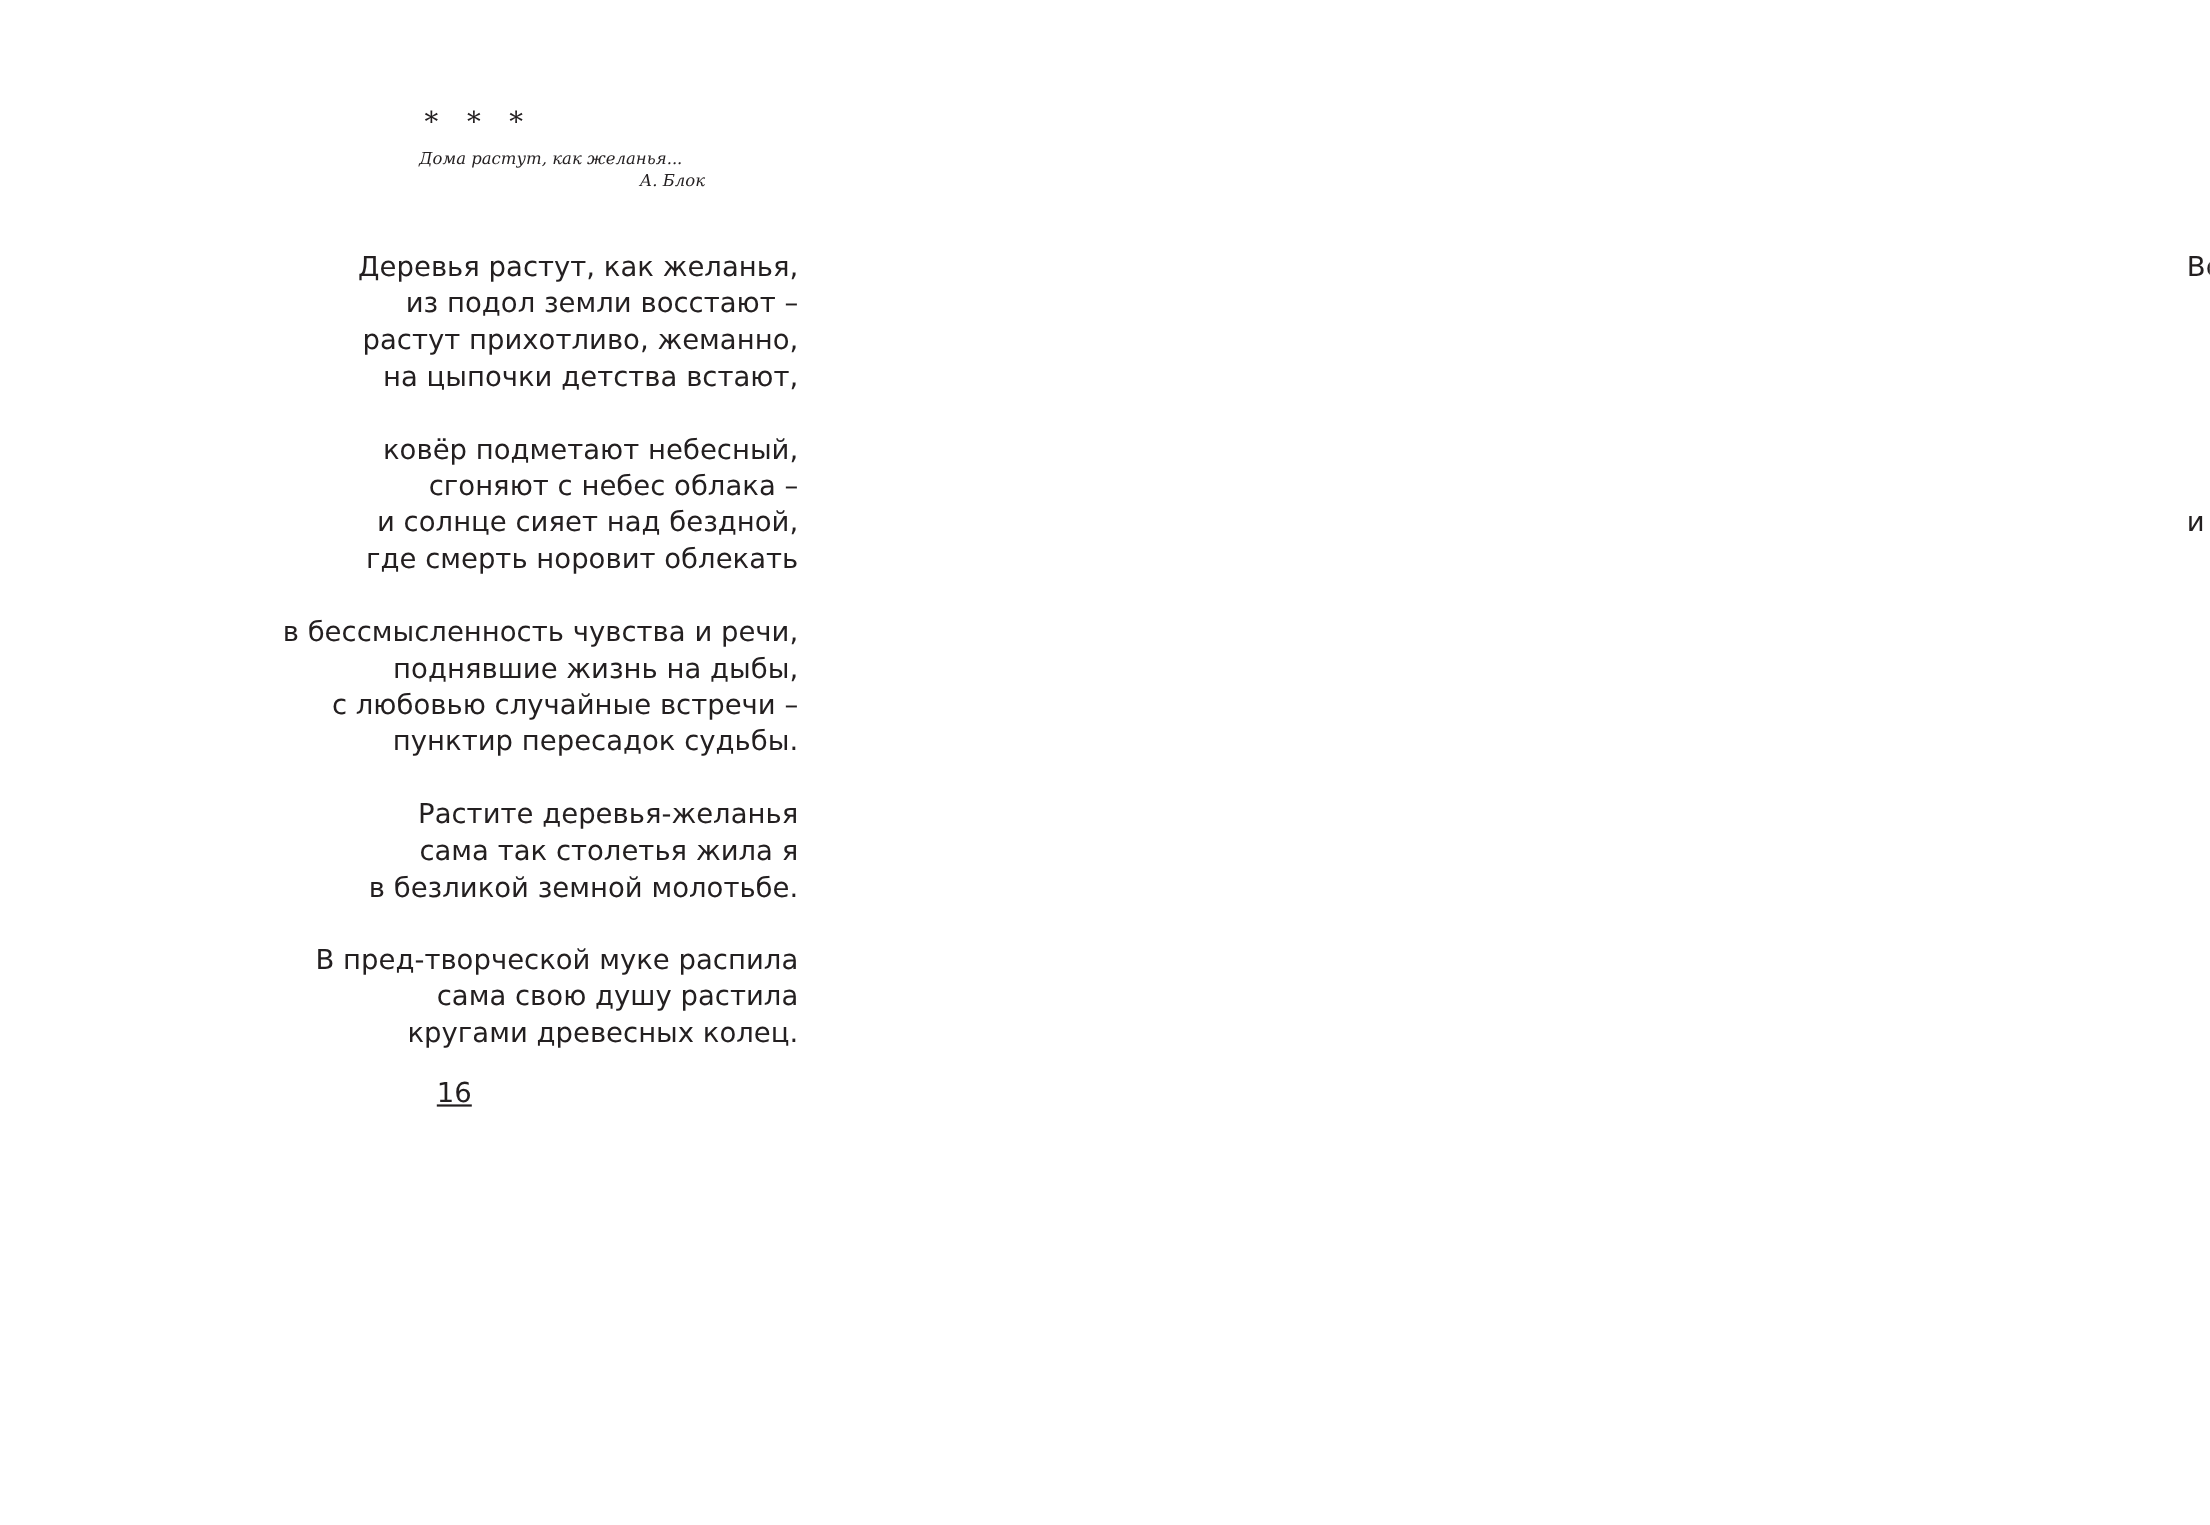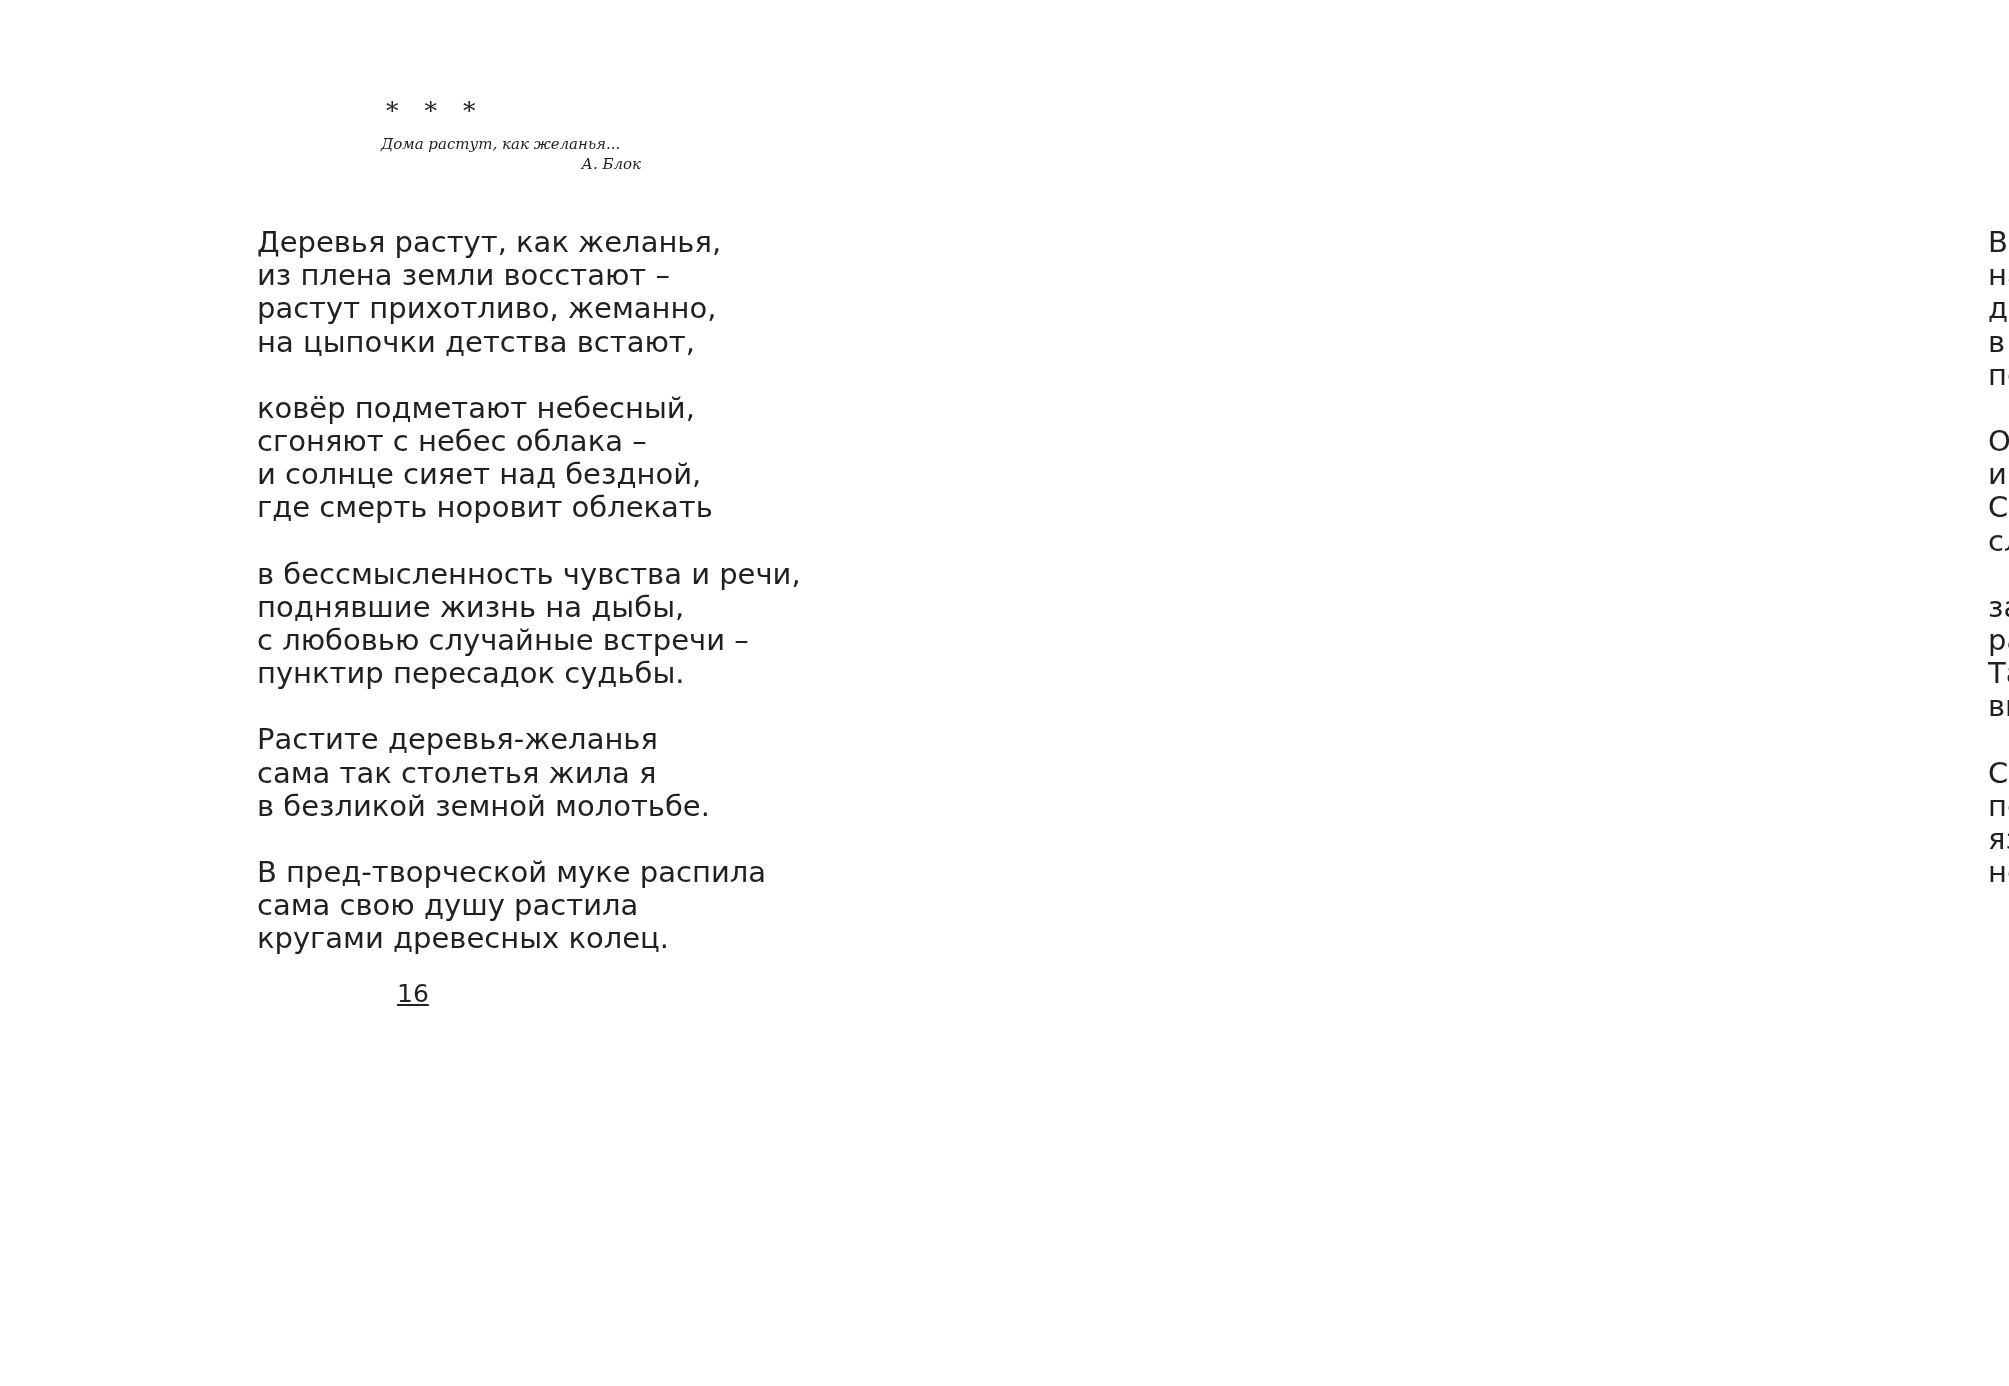--- a/index.html
+++ b/index.html
@@ -61,24 +61,25 @@
     position: absolute;
   }
 
   .stanza {
     margin: 0 0 33px 0;
   }
   .stanza:last-child { margin-bottom: 0; }
 
   .verse-line {
     display: block;
-    font-size: 29px;
+    font-size: 25px;
     line-height: 33.2px;
     white-space: nowrap;
     color: #231f20;
+    text-align: right;
   }
 
   
   .poem-break {
     position: absolute;
     width: 100%;
     text-align: center;
   }
 
   
@@ -113,21 +114,21 @@
 
     <div id="left-epigraph" class="epigraph">
       <span class="epi-line">Дома растут, как желанья...</span>
       <span class="epi-source">А. Блок</span>
     </div>
 
     <div id="left-poem" class="poem">
 
       <div class="stanza">
         <span class="verse-line">Деревья растут, как желанья,</span>
-        <span class="verse-line">из плена земли восстают –</span>
+        <span class="verse-line">из подол земли восстают –</span>
         <span class="verse-line">растут прихотливо, жеманно,</span>
         <span class="verse-line">на цыпочки детства встают,</span>
       </div>
 
       <div class="stanza">
         <span class="verse-line">ковёр подметают небесный,</span>
         <span class="verse-line">сгоняют с небес облака –</span>
         <span class="verse-line">и солнце сияет над бездной,</span>
         <span class="verse-line">где смерть норовит облекать</span>
       </div>

